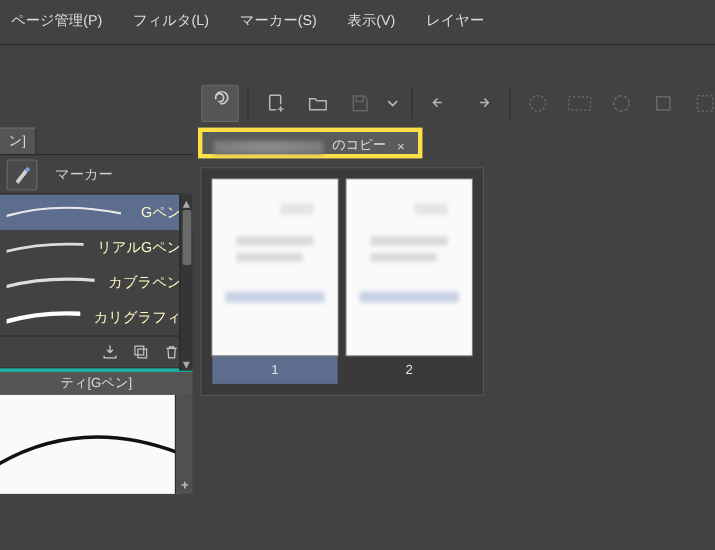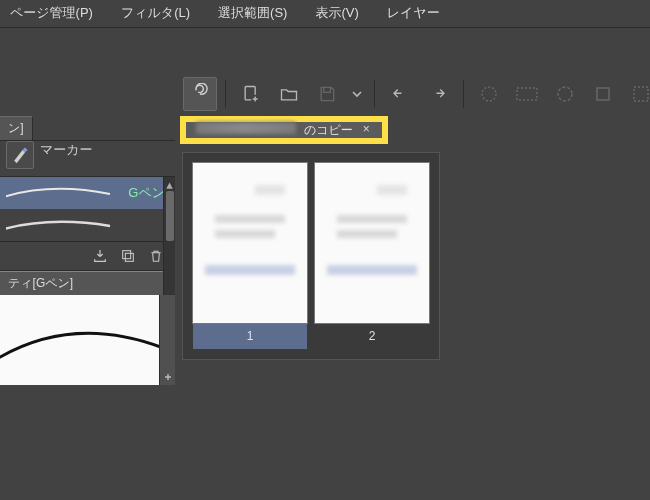--- a/index.html
+++ b/index.html
@@ -10,21 +10,21 @@
     font-family: "Meiryo", "Yu Gothic", sans-serif;
     color: #cfcfcf;
     overflow: hidden;
     font-size: 13px;
   }
   .menubar {
     display: flex;
     gap: 28px;
     padding: 6px 5px 8px 10px;
     border-bottom: 1px solid #2a2a2a;
-    height: 28px;
+    height: 41px;
     align-items: center;
   }
   .menubar .mitem {
     color: #dedede;
     cursor: default;
     white-space: nowrap;
   }
   .toolbar {
     position: absolute;
     left: 175px;
@@ -59,25 +59,25 @@
   .doc-tab-bar {
     position: absolute;
     left: 180px;
     top: 116px;
     height: 28px;
     display: flex;
     align-items: center;
   }
   .doc-tab {
     background: #5b5b5b;
-    border: 6px solid #fde047;
+    border: 4px solid #fde047;
     height: 28px;
     padding: 0 10px;
     display: flex;
-    align-items: flex-start;
+    align-items: flex-end;
     gap: 8px;
     font-size: 12px;
     color: #e2e2e2;
   }
   .doc-tab .blurname {
     width: 100px;
     height: 12px;
     background: linear-gradient(90deg, #7a7a7a, #8a8a8a, #7a7a7a);
     filter: blur(2px);
     border-radius: 2px;
@@ -147,22 +147,22 @@
     padding: 0 8px;
     background: #555;
     border-top: 1px solid #6b6b6b;
     border-right: 1px solid #2d2d2d;
     font-size: 12px;
     color: #ddd;
   }
   .marker-row {
     height: 36px;
     display: flex;
-    align-items: flex-start;
-    gap: 6px;
+    align-items: center;
+    gap: 16px;
     padding: 0 6px;
     border-top: 1px solid #2a2a2a;
   }
   .marker-row .icon {
     width: 28px;
     height: 28px;
     border: 1px solid #6a6a6a;
     background: #4a4a4a;
     border-radius: 2px;
     display:flex;align-items:center;justify-content:center;
@@ -172,21 +172,21 @@
     position: relative;
   }
   .pen-item {
     height: 32px;
     display: flex;
     align-items: center;
     justify-content: space-between;
     padding: 0 10px 0 6px;
     gap: 12px;
     font-size: 13px;
-    color: #86efac;
+    color: #fef9c3;
     position: relative;
   }
   .pen-item .stroke {
     flex: 1;
     height: 18px;
     position: relative;
     overflow: hidden;
   }
   .pen-item .stroke svg { position:absolute; left:-6px; top:0; }
   .pen-item.selected {
@@ -234,21 +234,22 @@
     cursor:pointer;
   }
   .prop-header {
     height:24px;
     display:flex;
     align-items:center;
     padding:0 8px;
     background:#555;
     font-size:12px;
     color:#ddd;
-    border-top:1px solid #14b8a6;
+    border-top:3px solid #14b8a6;
+    justify-content:center;
   }
   .preview {
     height:90px;
     background:#fafafa;
     position:relative;
     overflow:hidden;
     margin-right:12px;
   }
   .preview svg { position:absolute; left:-20px; top:20px; }
   .preview-side {
@@ -263,21 +264,21 @@
     color:#bbb;
     padding-bottom:4px;
   }
 </style>
 </head>
 <body>
 
 <div class="menubar">
   <span class="mitem">ページ管理(P)</span>
   <span class="mitem">フィルタ(L)</span>
-  <span class="mitem">選択範囲(S)</span>
+  <span class="mitem">マーカー(S)</span>
   <span class="mitem">表示(V)</span>
   <span class="mitem">レイヤー</span>
 </div>
 
 <div class="toolbar">
   <div class="tbtn primary">
     <svg width="22" height="22" viewBox="0 0 24 24">
         <path d="M12 12 a6 6 0 1 0 -4 -4 a4 4 0 1 1 2 2" fill="none" stroke="#cfcfcf" stroke-width="1.6"></path>
       </svg>
   </div>
@@ -387,20 +388,37 @@
           </svg>
       </div>
       <span class="label">Gペン</span>
     </div>
     <div class="pen-item">
       <div class="stroke">
           <svg width="120" height="18">
             <path d="M0 14 Q 50 0 110 10" fill="none" stroke="#ddd" stroke-width="2.5"></path>
           </svg>
         </div>
+      <span class="label">リアルGペン</span>
+    </div>
+    <div class="pen-item">
+      <div class="stroke">
+          <svg width="120" height="18">
+            <path d="M0 14 Q 50 0 110 10" fill="none" stroke="#ddd" stroke-width="3"></path>
+          </svg>
+        </div>
+      <span class="label">カブラペン</span>
+    </div>
+    <div class="pen-item">
+      <div class="stroke">
+          <svg width="120" height="18">
+            <path d="M0 14 Q 50 -2 110 10" fill="none" stroke="#fff" stroke-width="4"></path>
+          </svg>
+        </div>
+      <span class="label">カリグラフィ</span>
     </div>
 
     <div class="scroll-track">
       <div class="up">▴</div>
       <div class="thumb"></div>
       <div class="down" style="position:absolute;bottom:0;width:100%">▾</div>
     </div>
   </div>
 
   <div class="pen-tools">

